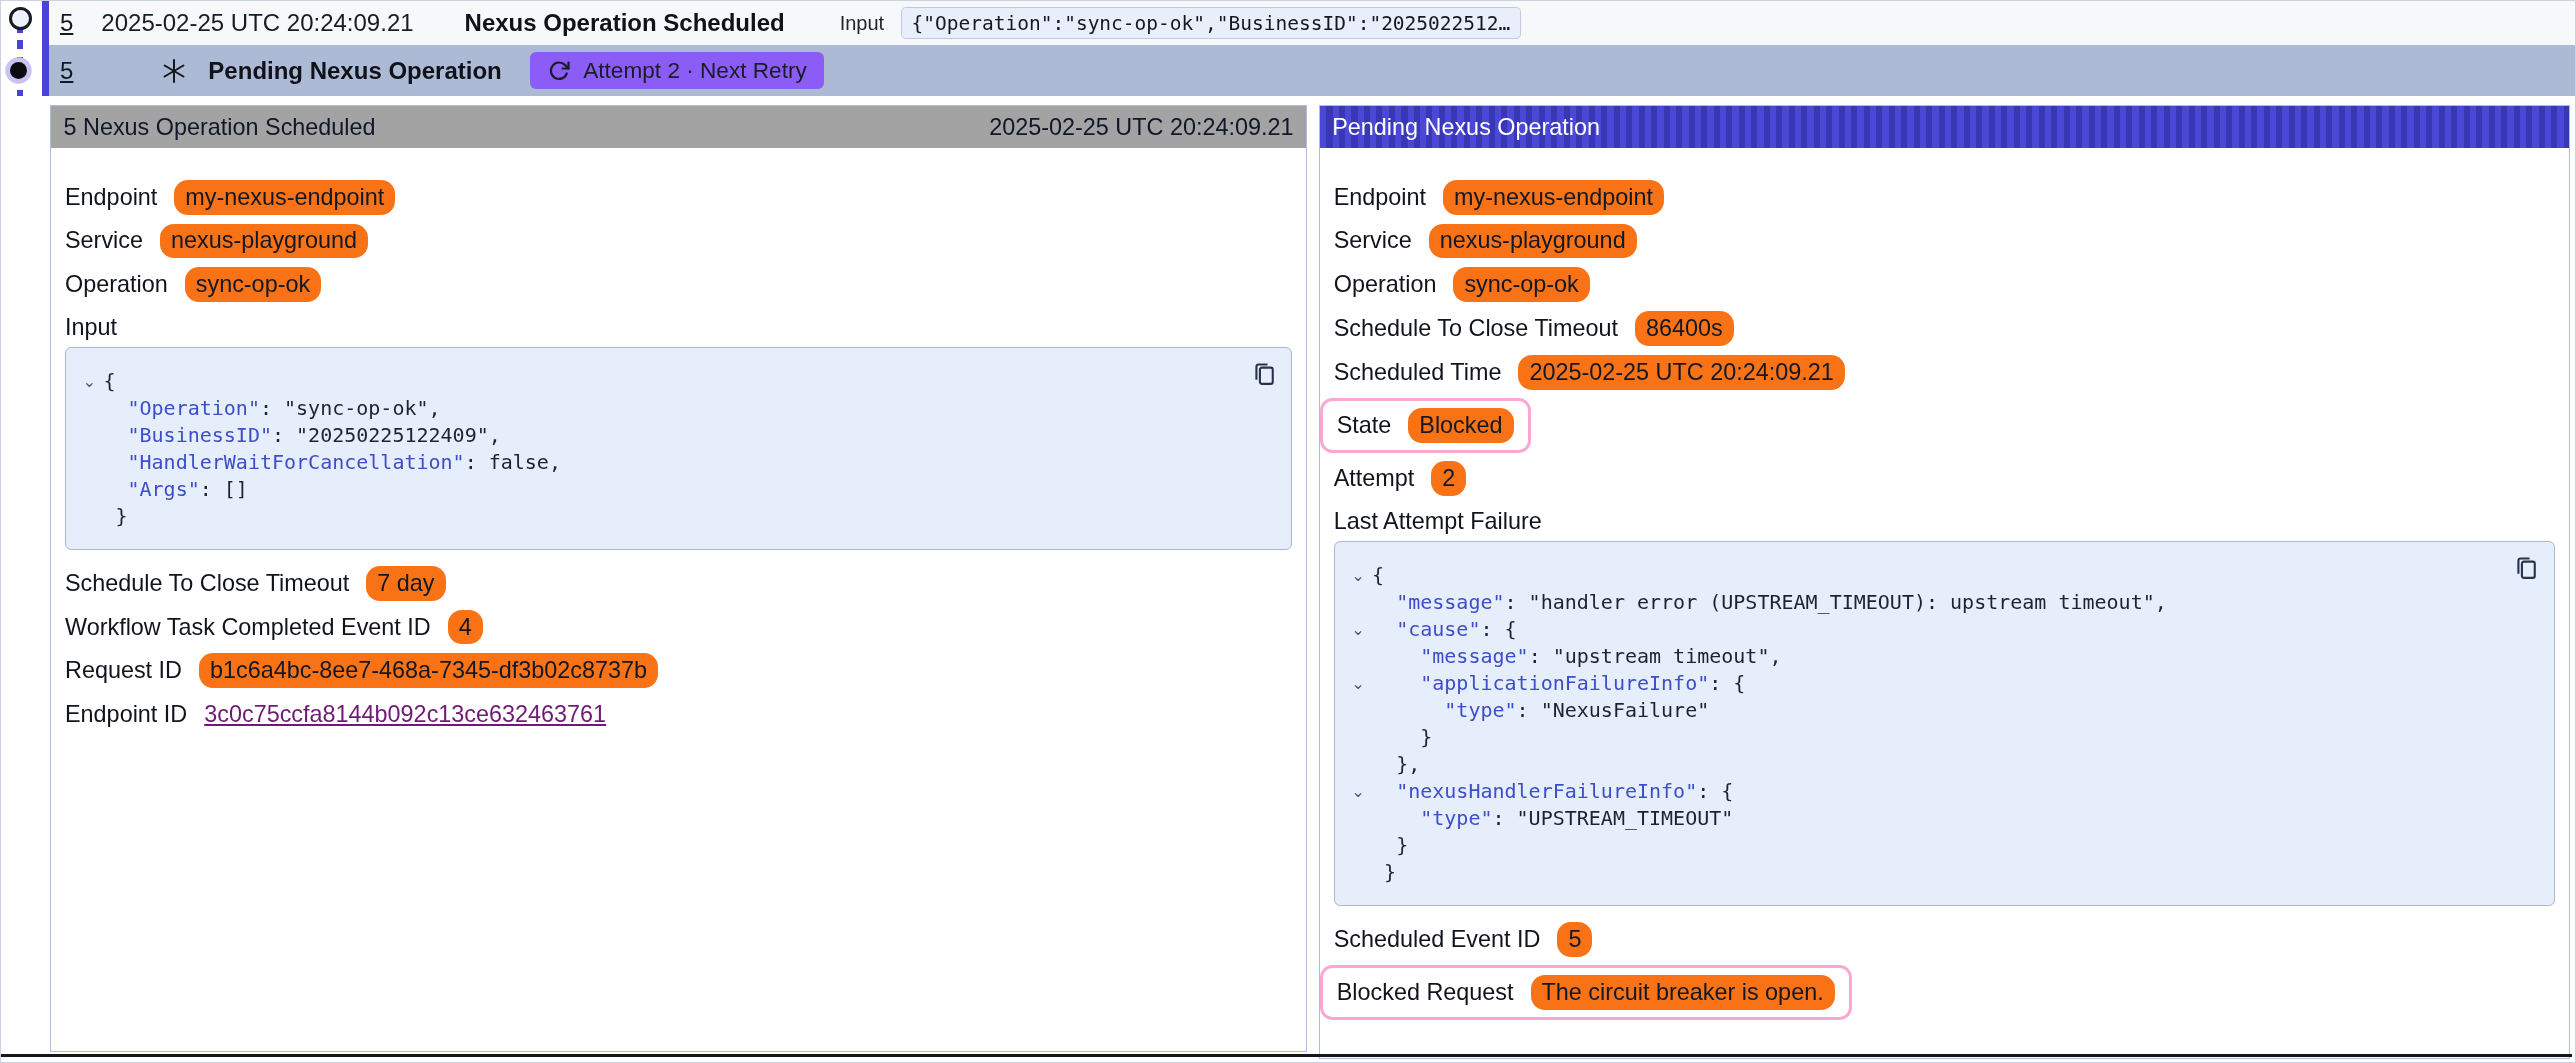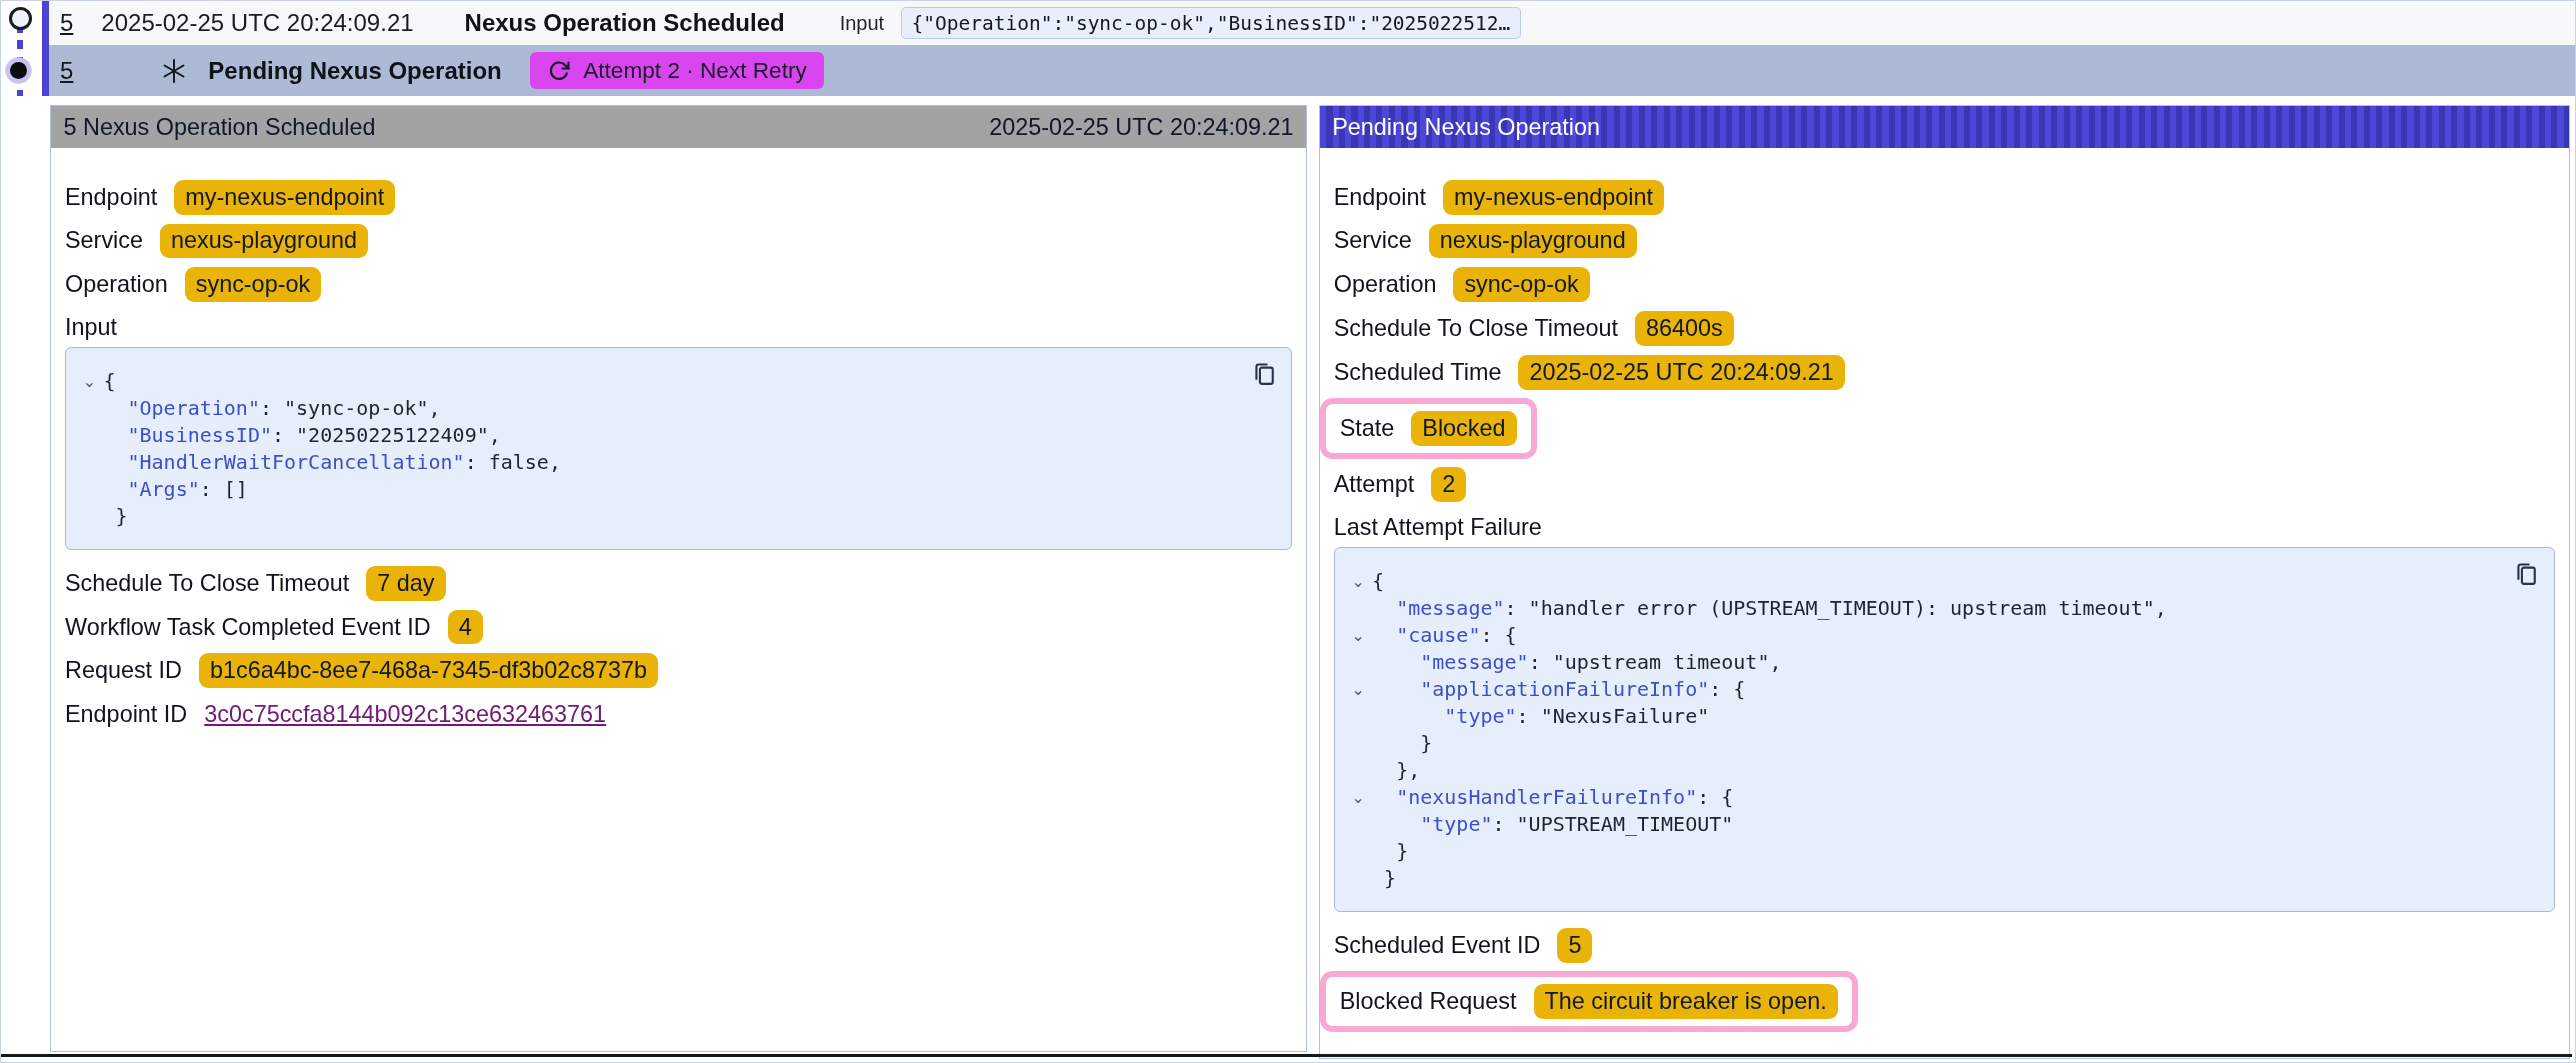--- a/index.html
+++ b/index.html
@@ -25,37 +25,37 @@
   .event-id{font-size:24px;color:#14181f;text-decoration:underline;font-weight:500;}
   .row1 .ts{margin-left:28px;font-size:24px;color:#171c24;}
   .row1 .ev-name{margin-left:51px;font-size:24px;font-weight:700;color:#0f1218;}
   .row1 .input-label{margin-left:55px;font-size:20px;color:#1d222b;}
   .input-preview{margin-left:17px;font-family:"DejaVu Sans Mono",monospace;font-size:19.5px;color:#141820;
     background:#e9eefb;border:1.6px solid #bcc9ea;border-radius:4.7px;padding:3.9px 9.4px;white-space:nowrap;
     max-width:600px;overflow:hidden;}
   .row2 .pending-title{margin-left:20px;font-size:24px;font-weight:700;color:#0f1218;}
   .row2 .star{margin-left:87px;display:inline-flex;}
   .retry-badge{margin-left:28px;display:inline-flex;align-items:center;gap:12.5px;
-    background:#d946ef;border-radius:6.2px;padding:5.5px 17px;font-size:22.6px;color:#191d28;}
+    background:#8b5cf6;border-radius:6.2px;padding:5.5px 17px;font-size:22.6px;color:#191d28;}
   
   .panels{display:flex;gap:11.7px;margin:9.4px 0 0 49px;}
   .card{border:1.6px solid #aebfdc;background:#fff;box-sizing:border-box;}
   .card.left{width:1257px;height:947px;}
   .card.right{width:1251px;height:954px;}
   .card-header{height:42px;display:flex;align-items:center;justify-content:space-between;
     padding:0 12.5px;font-size:23.4px;color:#101729;}
   .card.left .card-header{background:#a3a3a3;}
   .card.right .card-header{background:repeating-linear-gradient(90deg,#4b48d8 0 6.2px,#3a37b6 6.2px 12.5px);color:#ffffff;}
   .card-body{padding:23px 14px 0 14px;}
   .field-row{display:flex;align-items:center;gap:17px;margin:7.8px 0;min-height:36px;font-size:23.4px;}
   .field-label{color:#10141c;}
-  .badge{background:#eab308;border-radius:9px;padding:3.9px 11px;color:#121826;}
+  .badge{background:#f97316;border-radius:14px;padding:3.9px 11px;color:#121826;}
   .link-value{text-decoration:underline;color:#701a75;}
   .section-label{font-size:23.4px;margin:11px 0 6.2px 0;color:#10141c;}
-  .hl{display:inline-flex;align-items:center;gap:17px;border:6px solid #f9a8d4;border-radius:12.5px;
+  .hl{display:inline-flex;align-items:center;gap:17px;border:3px solid #f9a8d4;border-radius:12.5px;
     padding:7px 14px;background:#fff;margin-left:-14px;position:relative;z-index:6;}
   
   .code-block{position:relative;background:#e6edfb;border:1.6px solid #a9b7d2;border-radius:6.2px;
     padding:20px 55px 18.7px 9.4px;margin:4.7px 0 15.6px 0;}
   .code-line{display:flex;align-items:flex-start;}
   .chev{flex:0 0 28px;width:28px;text-align:center;color:#485578;font-size:16.4px;line-height:27px;
     font-family:"DejaVu Sans",sans-serif;}
   .code-text{font-family:"DejaVu Sans Mono",monospace;font-size:20px;line-height:27px;
     color:#1d242e;white-space:pre;}
   .json-key{color:#3c4ec9;}

